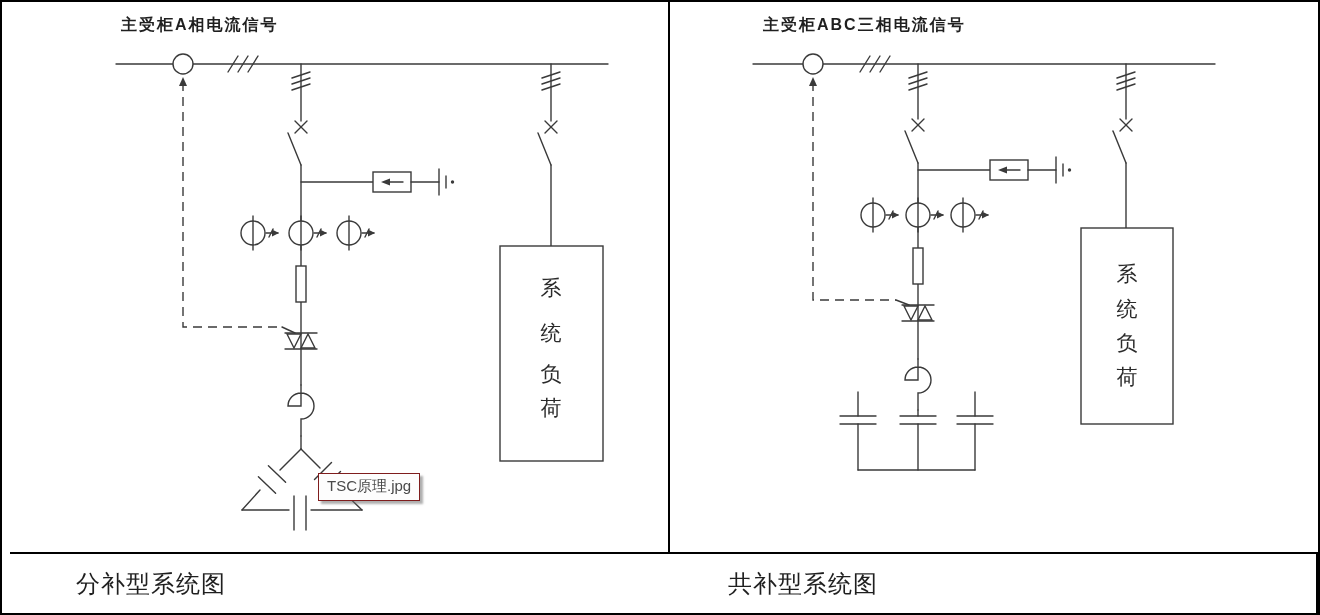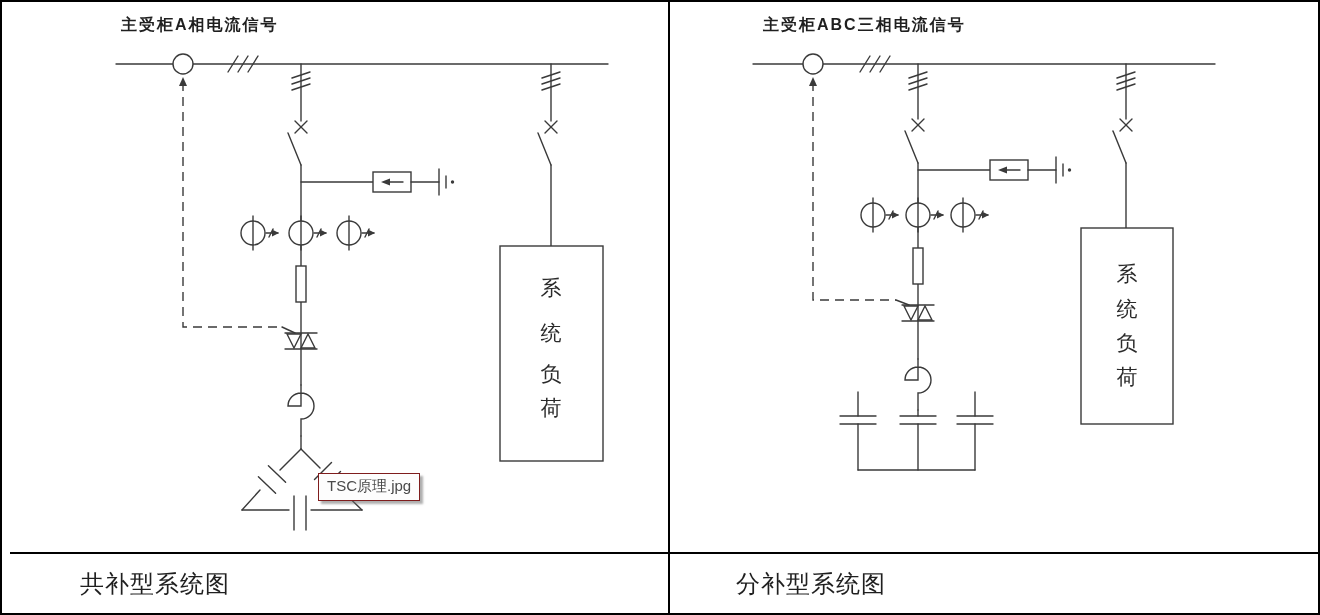--- a/index.html
+++ b/index.html
@@ -261,16 +261,16 @@
           <text class="boxtext" x="1119" y="281">系</text>
           <text class="boxtext" x="1119" y="316">统</text>
           <text class="boxtext" x="1119" y="350">负</text>
           <text class="boxtext" x="1119" y="384">荷</text>
         </g>
       </svg>
     </div>
   </div>
 
   <div class="caption-row">
+    <div class="caption-cell right">分补型系统图</div>
     <div class="caption-cell left">共补型系统图</div>
-    <div class="caption-cell right">分补型系统图</div>
   </div>
 </div>
 
 </body></html>

